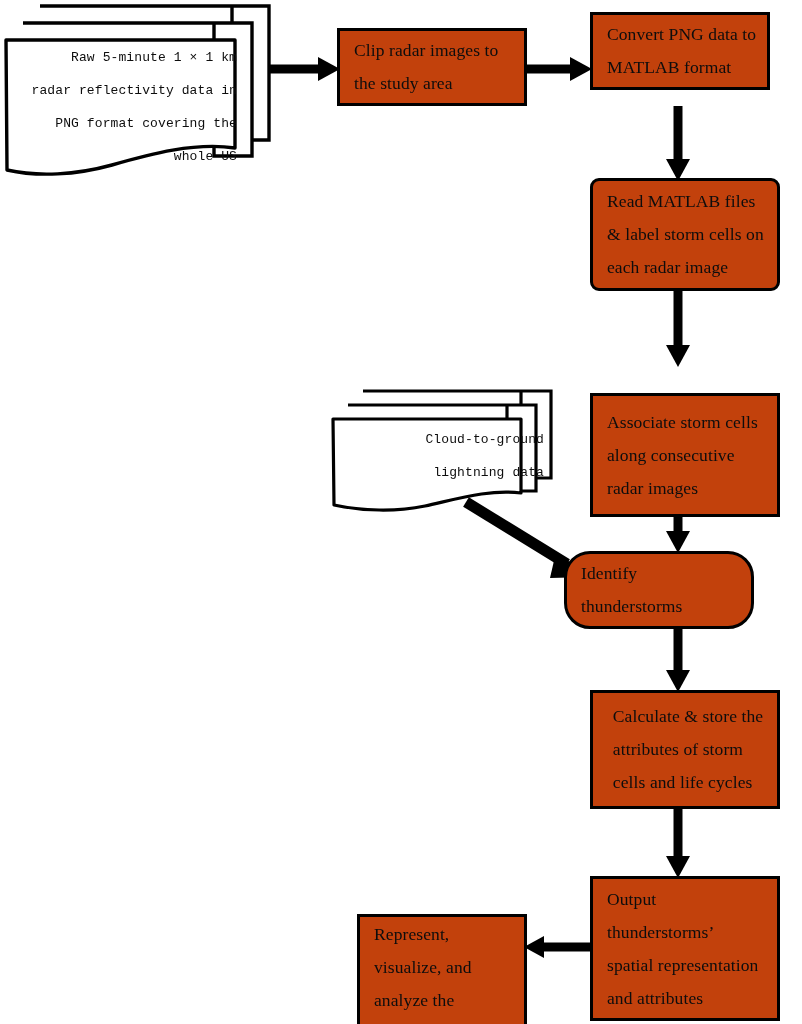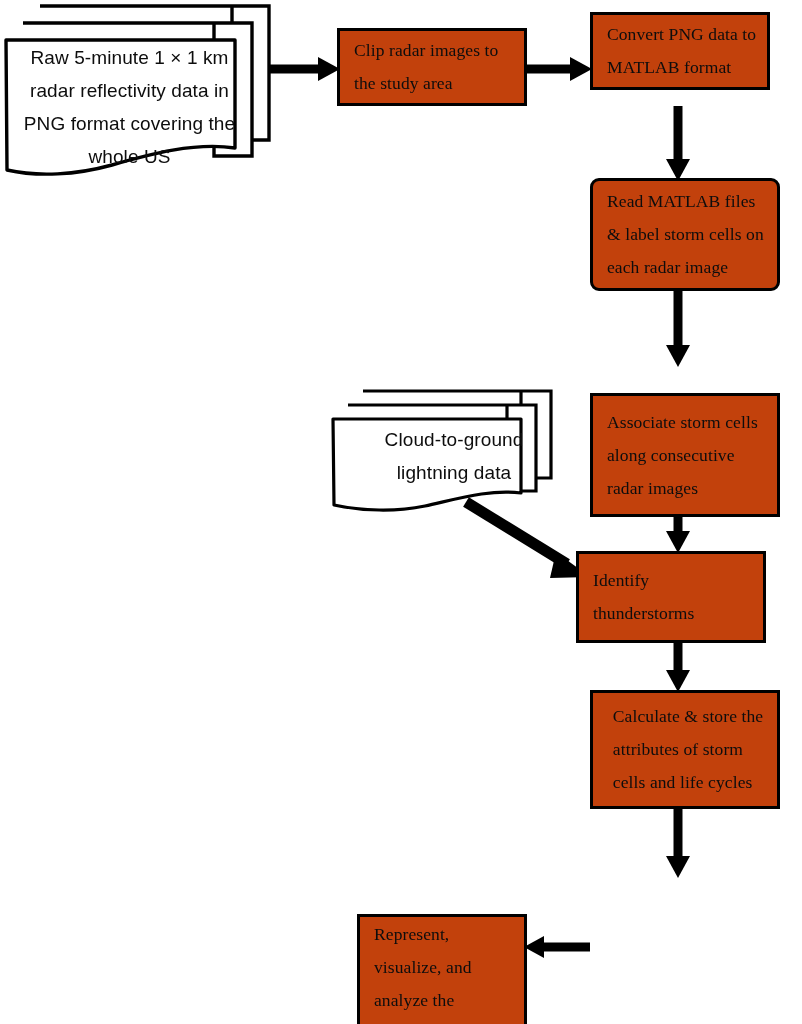--- a/index.html
+++ b/index.html
@@ -38,26 +38,26 @@
     line-height: 33px;
     color: #0d0d0d;
     padding-left: 14px;
     padding-right: 8px;
     white-space: pre-line;
     text-align: left;
     letter-spacing: 0.1px;
   }
   .doc-text {
     position: absolute;
-    font-family: Liberation Sans, sans-serif;
-    font-size: 19px;
+    font-family: Liberation Mono, monospace;
+    font-size: 13px;
     line-height: 33px;
     color: #0d0d0d;
     white-space: pre-line;
-    text-align: center;
+    text-align: right;
     letter-spacing: 0.1px;
     pointer-events: none;
   }
 </style>
 </head>
 <body>
 
 <div id="canvas">
 
   <svg class="layer" viewBox="0 0 802 1024">
@@ -150,31 +150,37 @@
 &amp; label storm cells on
 each radar image</div>
   </div>
 
   <div class="node-box" style="left:590px; top:365px; width:190px; height:124px;margin-top:28px;">
     <div class="node-text">Associate storm cells
 along consecutive
 radar images</div>
   </div>
 
-  <div class="node-box" style="left:576px; top:551px; width:190px; height:92px;">
+  <div class="node-box" style="left:564px; top:551px; width:190px; height:78px;border-radius:26px;">
     <div class="node-text">Identify
 thunderstorms</div>
   </div>
 
   <div class="node-box" style="left:590px; top:690px; width:190px; height:119px;align-items:center;">
     <div class="node-text">Calculate &amp; store the
 attributes of storm
 cells and life cycles</div>
   </div>
 
+  <div class="node-box" style="left:590px; top:876px; width:190px; height:145px;">
+    <div class="node-text">Output
+thunderstorms’
+spatial representation
+and attributes</div>
+  </div>
 
   <div class="node-box" style="left:357px; top:878px; width:170px; height:140px;margin-top:36px;">
     <div class="node-text">Represent,
 visualize, and
 analyze the
 thunderstorms</div>
   </div>
 
 </div>
 

